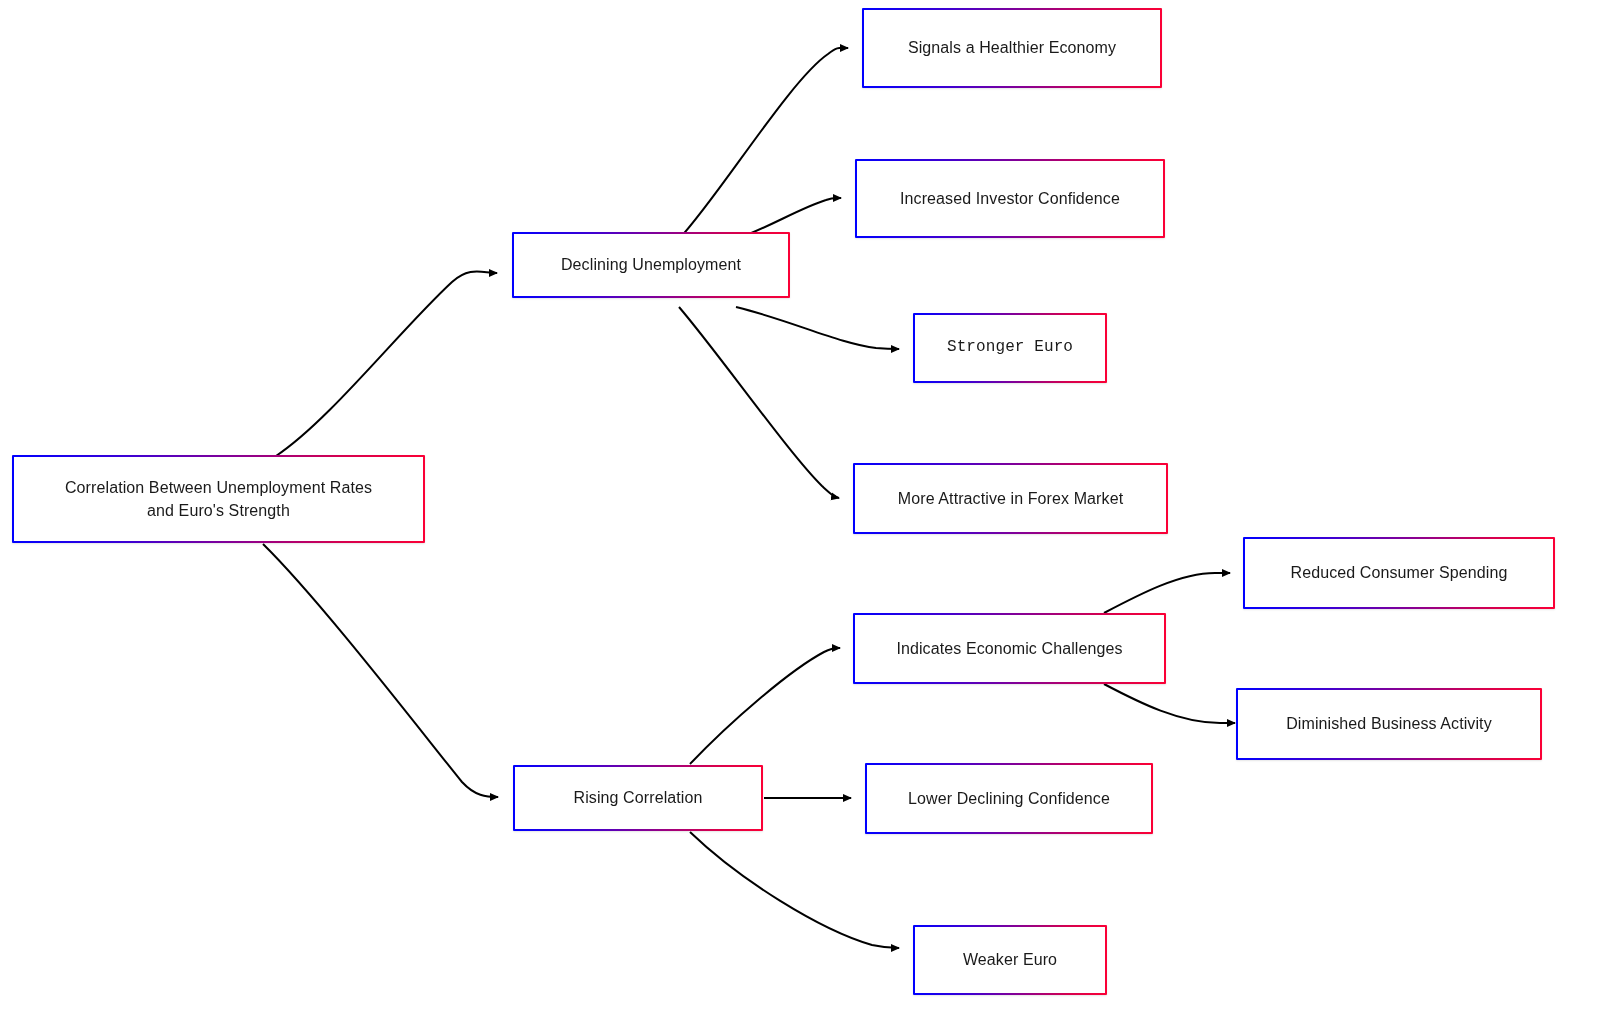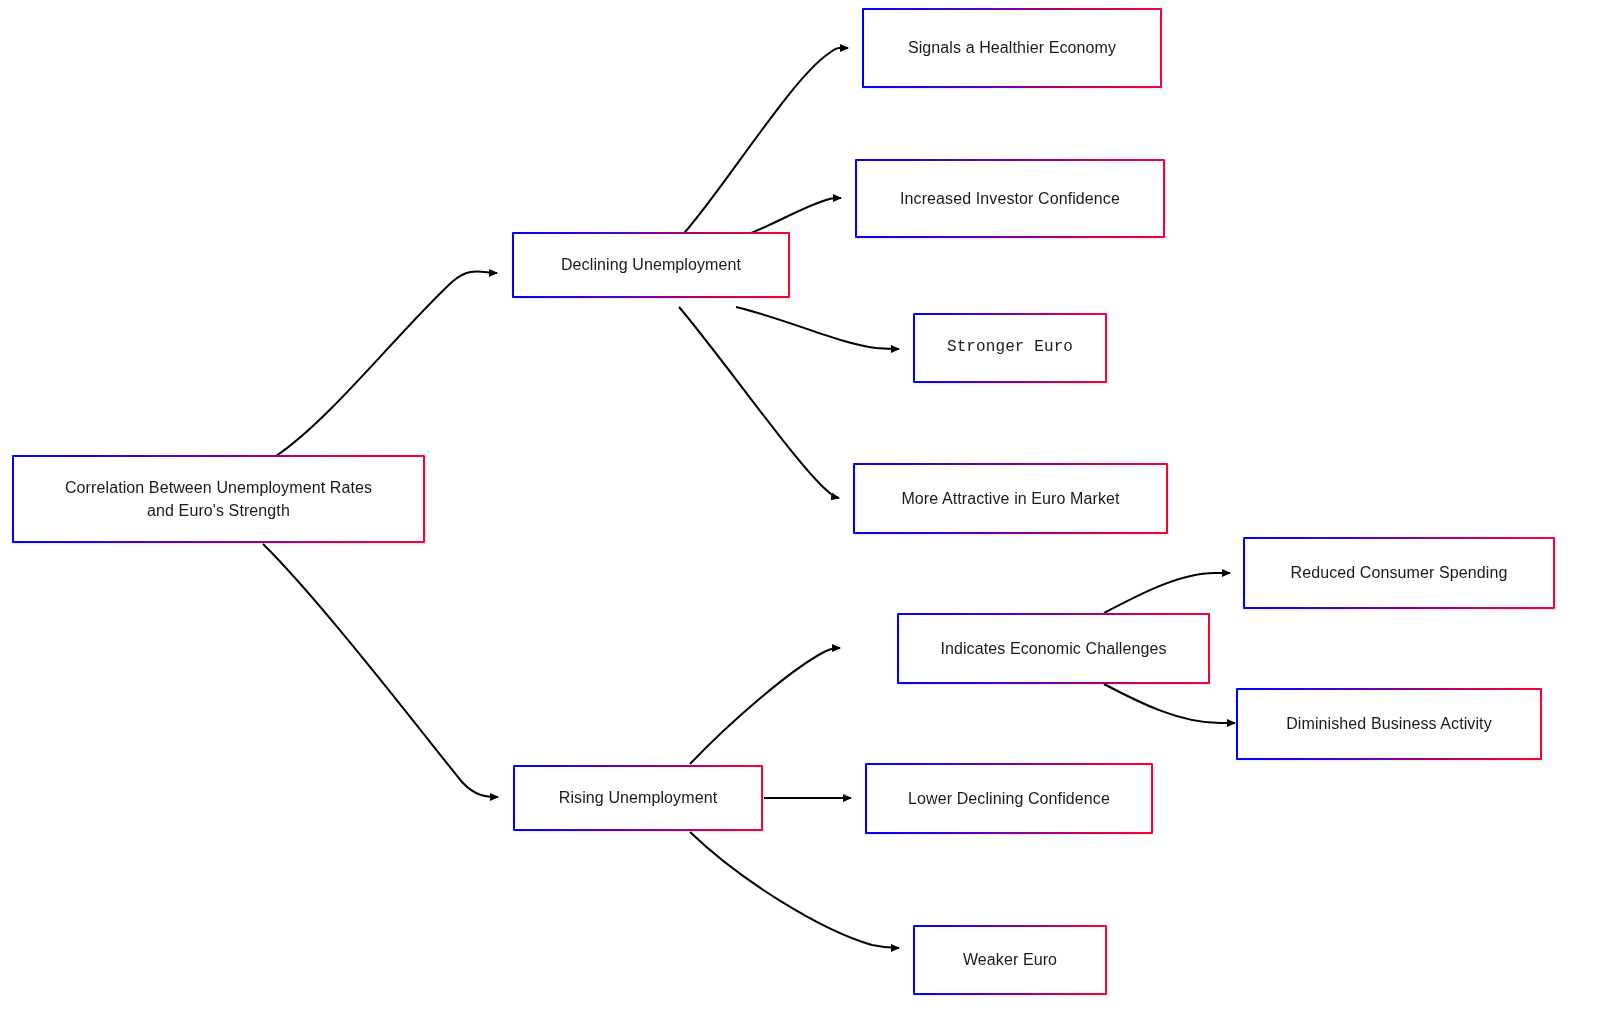--- a/index.html
+++ b/index.html
@@ -73,26 +73,26 @@
       <div class="node" style="left: 862px; top: 8px; width: 300px; height: 80px;">
         <span class="node-label">Signals a Healthier Economy</span>
       </div>
       <div class="node" style="left: 855px; top: 159px; width: 310px; height: 79px;">
         <span class="node-label">Increased Investor Confidence</span>
       </div>
       <div class="node" style="left: 913px; top: 313px; width: 194px; height: 70px; font-family: Liberation Mono, monospace;">
         <span class="node-label">Stronger Euro</span>
       </div>
       <div class="node" style="left: 853px; top: 463px; width: 315px; height: 71px;">
-        <span class="node-label">More Attractive in Euro Market</span>
+        <span class="node-label">More Attractive in Forex Market</span>
       </div>
       <div class="node" style="left: 513px; top: 765px; width: 250px; height: 66px;">
-        <span class="node-label">Rising Unemployment</span>
+        <span class="node-label">Rising Correlation</span>
       </div>
-      <div class="node" style="left: 853px; top: 613px; width: 313px; height: 71px; margin-left: 44px;">
+      <div class="node" style="left: 853px; top: 613px; width: 313px; height: 71px;">
         <span class="node-label">Indicates Economic Challenges</span>
       </div>
       <div class="node" style="left: 1243px; top: 537px; width: 312px; height: 72px;">
         <span class="node-label">Reduced Consumer Spending</span>
       </div>
       <div class="node" style="left: 1236px; top: 688px; width: 306px; height: 72px;">
         <span class="node-label">Diminished Business Activity</span>
       </div>
       <div class="node" style="left: 865px; top: 763px; width: 288px; height: 71px;">
         <span class="node-label">Lower Declining Confidence</span>

